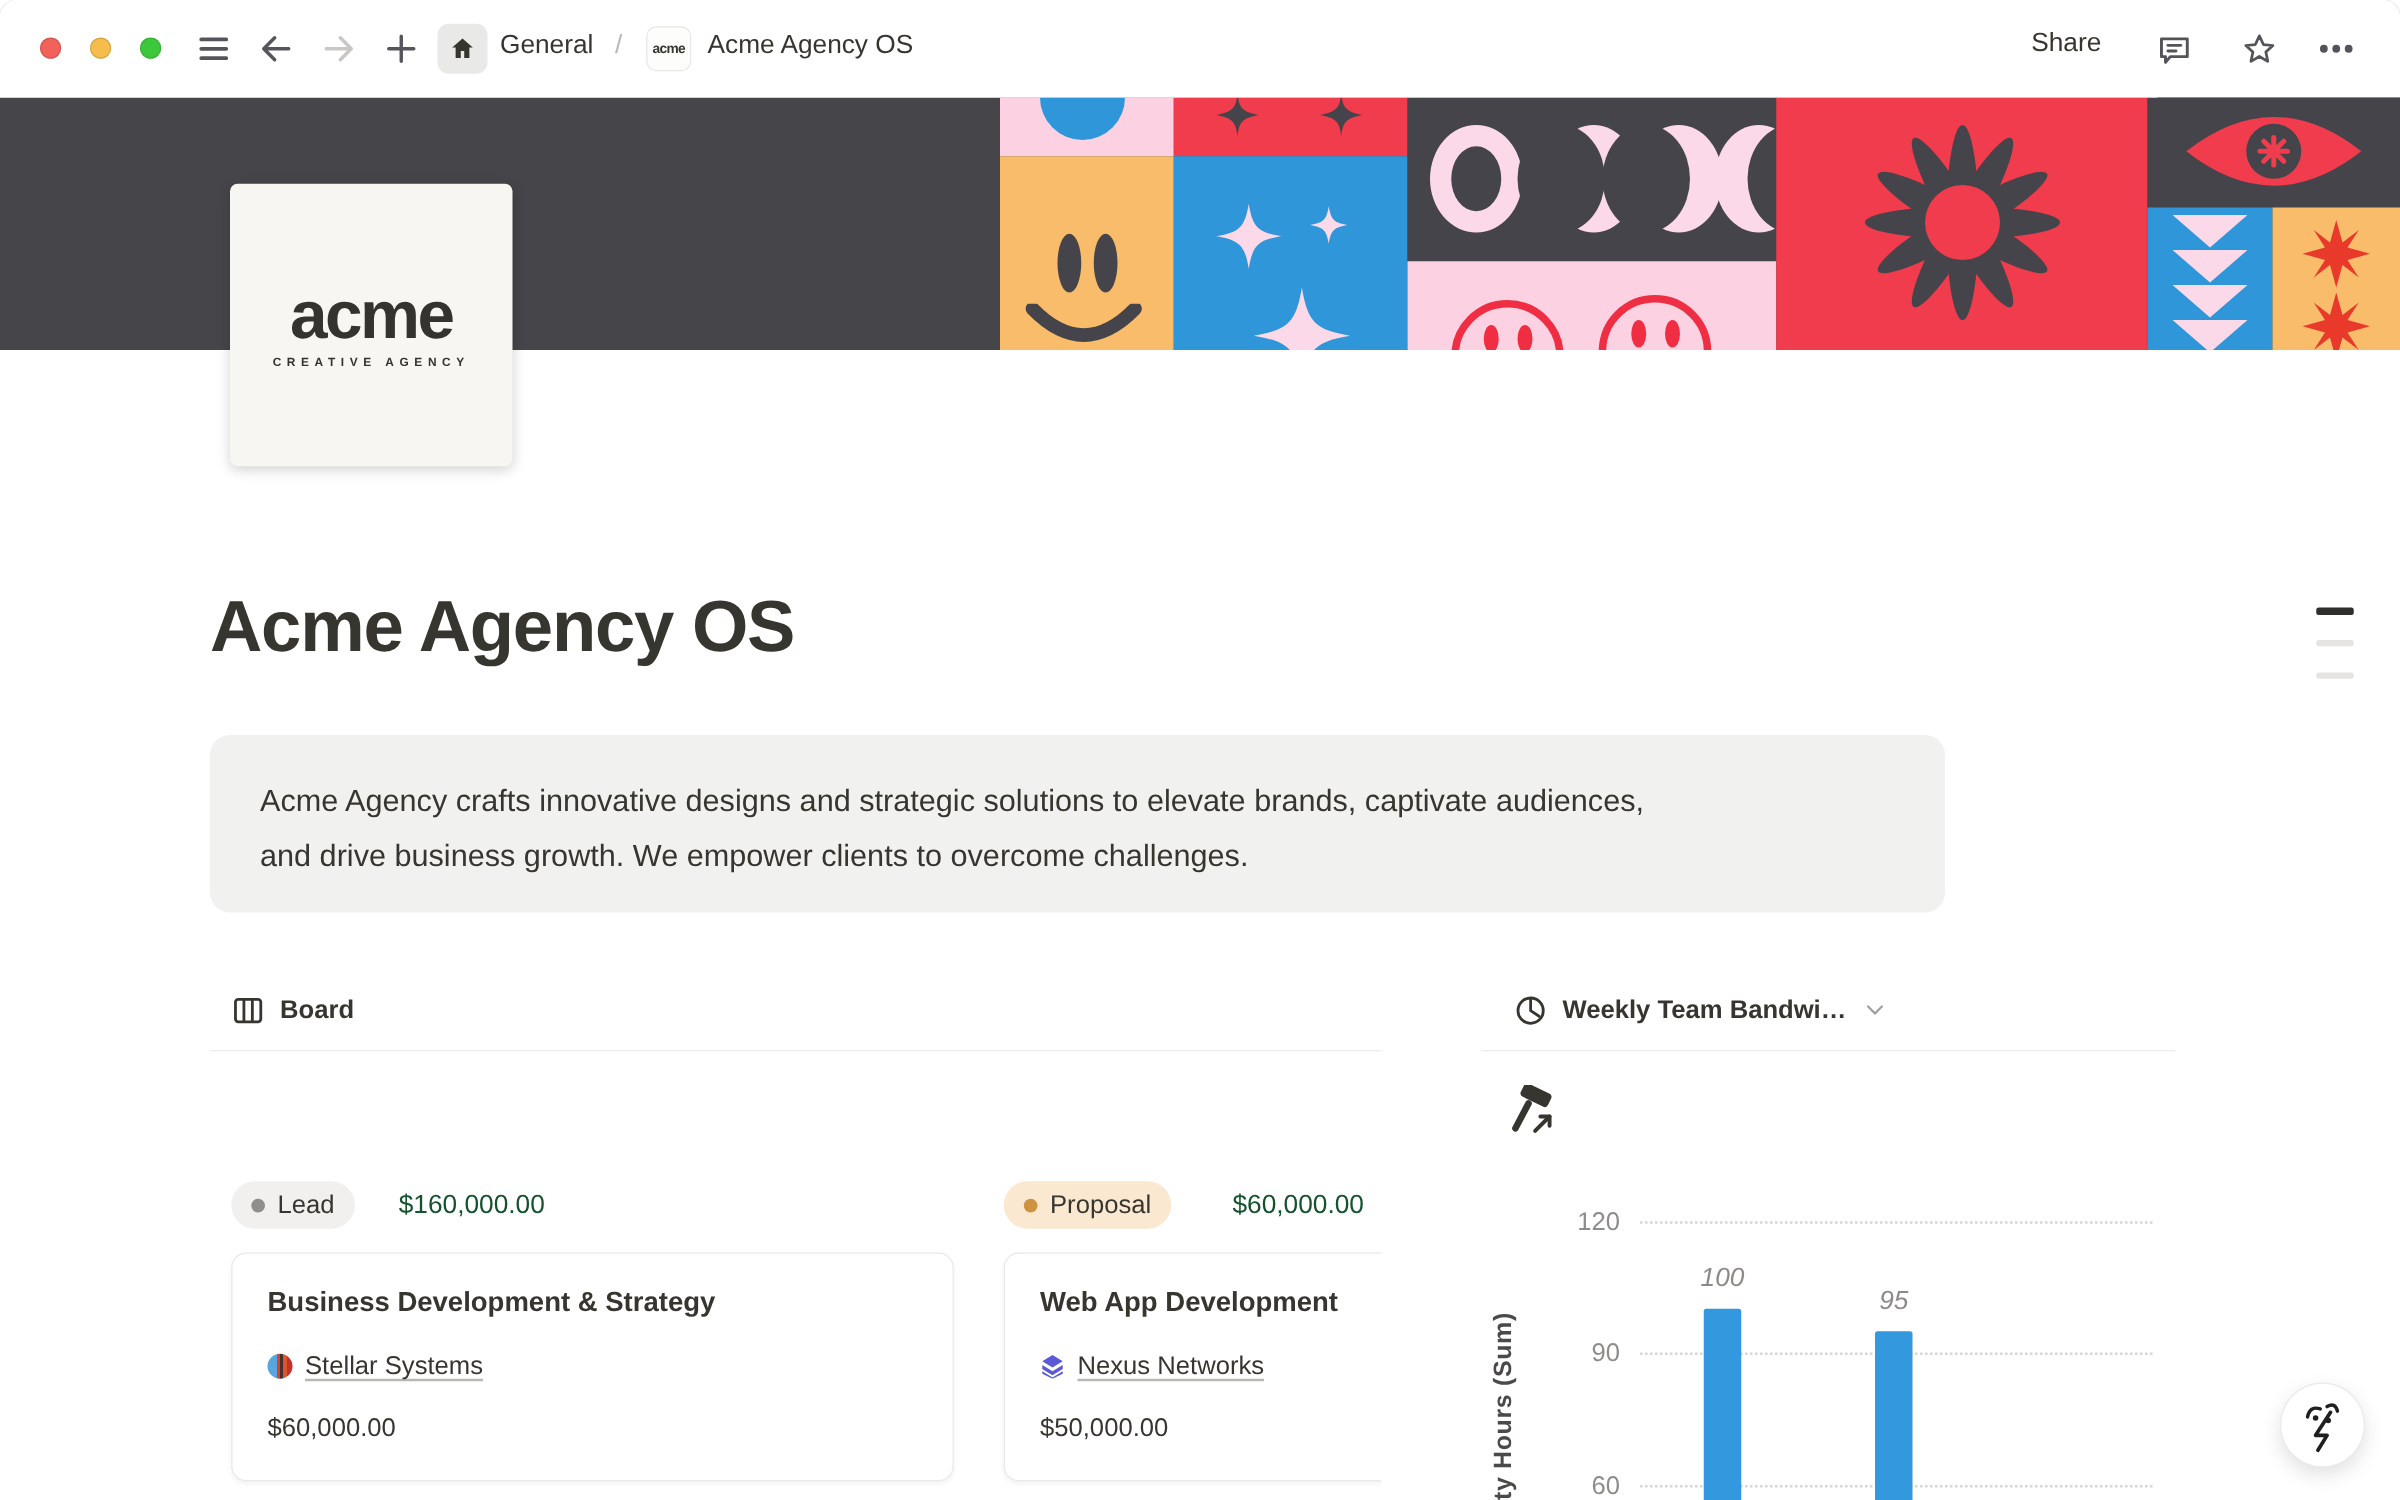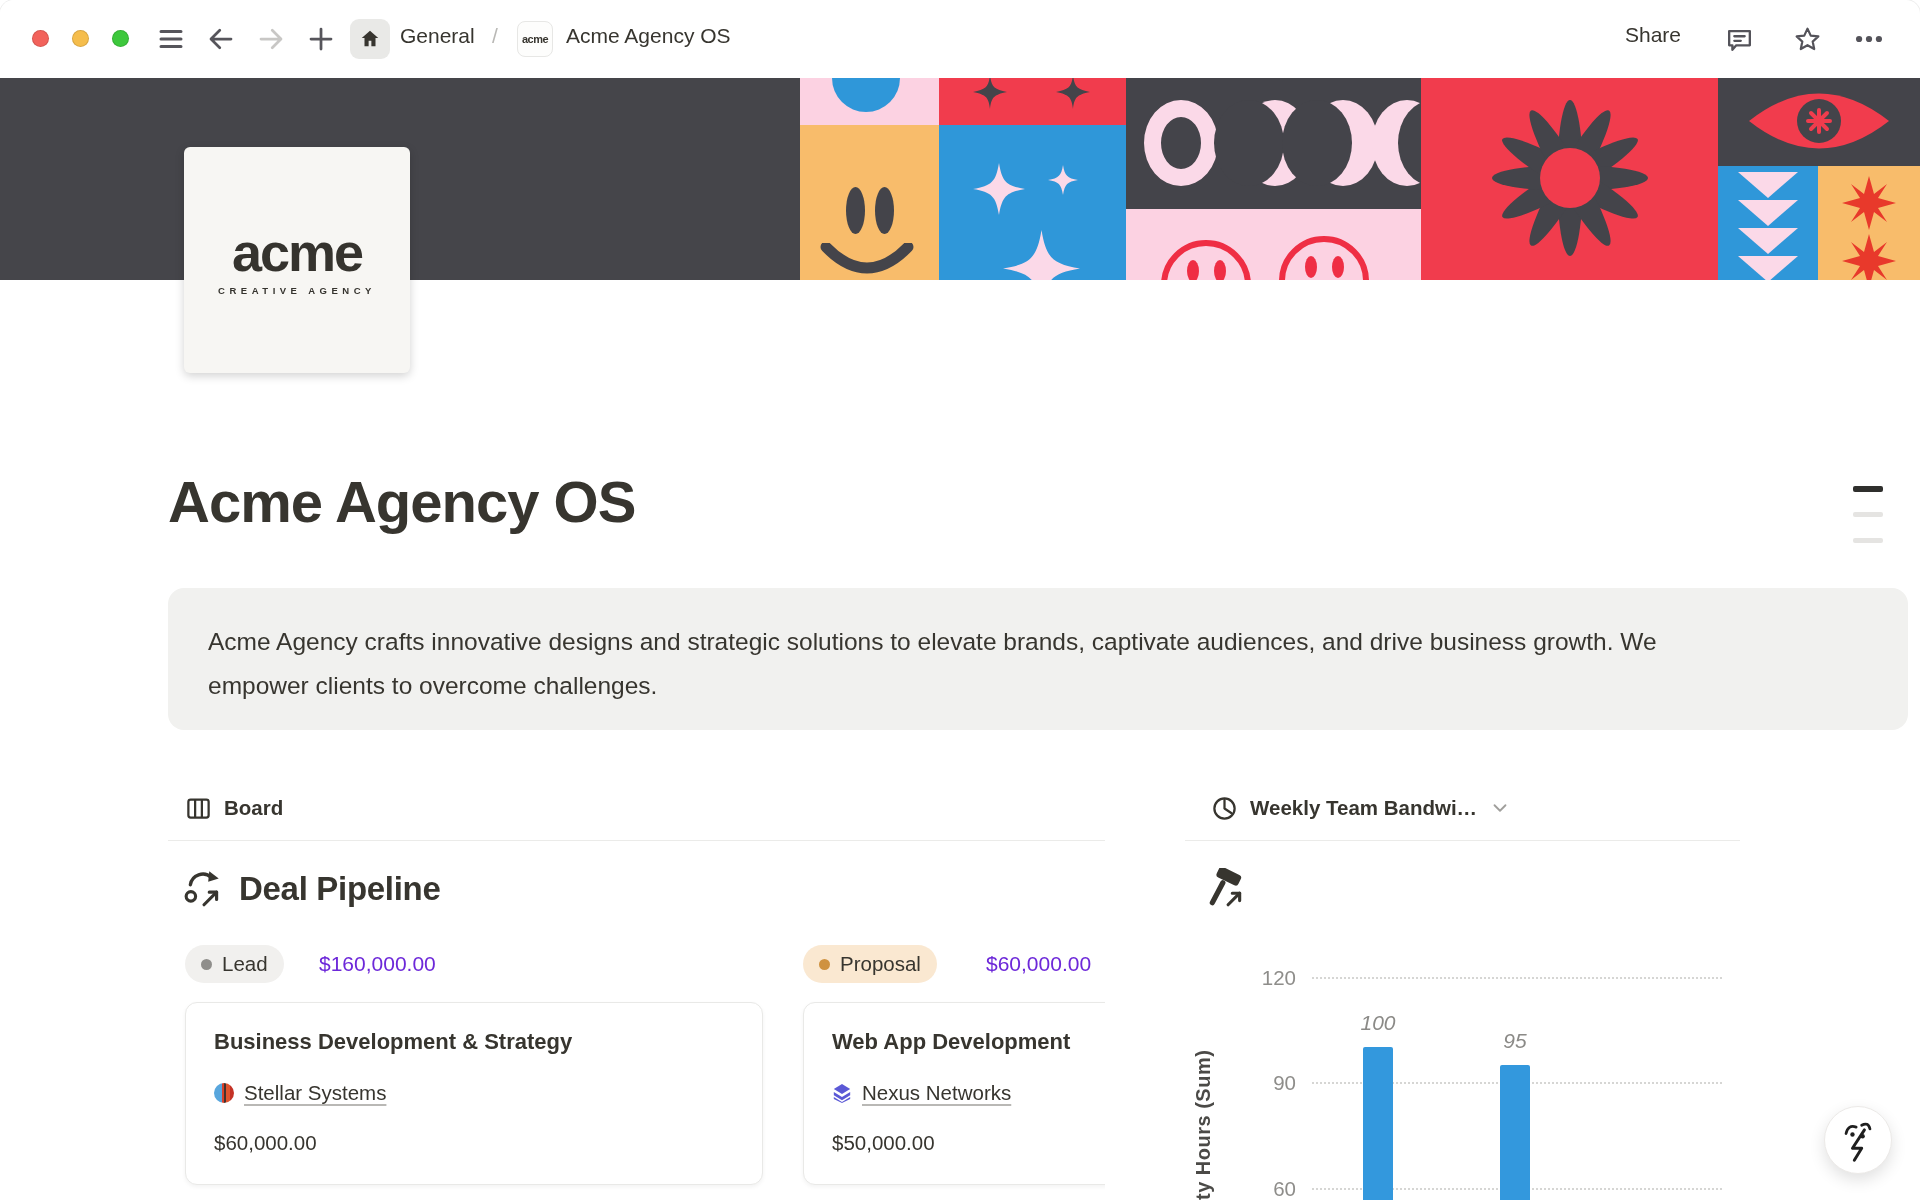--- a/index.html
+++ b/index.html
@@ -29,36 +29,36 @@
   
   .logo-card { position:absolute; left:184px; top:147px; width:226px; height:226px; background:#f7f6f3;
                border-radius:6px; box-shadow:0 3px 10px rgba(0,0,0,.18); z-index:20;
                display:flex; flex-direction:column; align-items:center; justify-content:center; }
   .logo-word { font-size:54px; font-weight:800; letter-spacing:-2px; color:#35332e; line-height:1; }
   .logo-sub  { margin-top:6px; font-size:9.5px; font-weight:600; letter-spacing:4.5px; color:#35332e; }
 
   
   .page-title { position:absolute; left:168px; top:468px; font-size:58px; font-weight:700; letter-spacing:-1px; color:#37352f; }
   .toc { position:absolute; left:1853px; width:30px; border-radius:2px; }
-  .callout { position:absolute; left:168px; top:588px; width:1740px; height:142px; background:#f1f1ef; border-radius:16px; }
+  .callout { position:absolute; left:168px; top:588px; width:1388px; height:142px; background:#f1f1ef; border-radius:16px; }
   .callout-text { padding:32px 200px 0 40px; font-size:24.5px; line-height:44px; color:#37352f; }
 
   .view-row { position:absolute; top:790px; height:36px; display:flex; align-items:center; gap:12px;
               font-size:20.5px; font-weight:600; color:#37352f; cursor:pointer; }
   .divider { position:absolute; top:840px; height:1px; background:#ebebe9; }
 
   .section-head { position:absolute; top:864px; height:50px; display:flex; align-items:center; gap:14px; }
   .section-head .txt { font-size:33px; font-weight:700; color:#37352f; letter-spacing:-0.3px; }
 
   
   .board-clip { position:absolute; left:168px; top:930px; width:937px; height:270px; overflow:hidden; }
   .pill { position:absolute; top:15px; height:38px; border-radius:20px; display:inline-flex; align-items:center;
           gap:10px; padding:0 16px; font-size:20.5px; font-weight:500; color:#37352f; cursor:pointer; }
   .pill .dot { width:11px; height:11px; border-radius:50%; }
-  .col-total { position:absolute; top:22px; font-size:21px; color:#6d28d9; white-space:nowrap; }
+  .col-total { position:absolute; top:22px; font-size:21px; color:#14532d; white-space:nowrap; }
   .card { position:absolute; top:72px; width:578px; height:183px; background:#fff; border:1px solid #e9e9e7;
           border-radius:12px; box-shadow:0 2px 4px rgba(15,15,15,.05); padding:26px 28px; cursor:pointer; }
   .card-title { font-size:22px; font-weight:600; color:#37352f; }
   .card-link { margin-top:26px; display:flex; align-items:center; gap:10px; font-size:20.5px; color:#37352f;text-align:center; }
   .card-link .lnk { text-decoration:underline; text-decoration-color:#b9b8b5; text-underline-offset:4px; cursor:pointer; }
   .card-amount { margin-top:26px; font-size:20.5px; color:#37352f; }
   .fav { width:20px; height:20px; flex:0 0 auto; }
   .fav-stellar { border-radius:50%;
     background:linear-gradient(90deg,#58a6dd 0 38%,#d8402a 38% 52%,#43322e 52% 62%,#e0532e 62% 78%,#c43226 78% 100%); }
 
@@ -269,30 +269,20 @@
       <path d="M12 12V4M12 12l6 4" stroke="#37352f" stroke-width="2" stroke-linecap="round"></path>
     </svg>
     <span>Weekly Team Bandwi…</span>
     <svg width="22" height="22" viewBox="0 0 24 24">
       <path d="M6 9l6 6 6-6" stroke="#a09f9c" stroke-width="2" fill="none" stroke-linecap="round" stroke-linejoin="round"></path>
     </svg>
   </div>
   <div class="divider" style="left:168px;width:937px"></div>
   <div class="divider" style="left:1185px;width:555px"></div>
 
-  <div class="section-head" style="left:183px">
-    <svg width="42" height="42" viewBox="0 0 40 40">
-      <path d="M7 16 A 12 12 0 0 1 27 9" stroke="#37352f" stroke-width="3.2" fill="none" stroke-linecap="round"></path>
-      <path d="M25 3 L34 10 L24 13 Z" fill="#37352f"></path>
-      <circle cx="7.5" cy="27" r="4.5" stroke="#37352f" stroke-width="3" fill="none"></circle>
-      <path d="M20 35 L32 23" stroke="#37352f" stroke-width="3" stroke-linecap="round"></path>
-      <path d="M25 23 h7 v7" stroke="#37352f" stroke-width="3" fill="none" stroke-linecap="round" stroke-linejoin="round"></path>
-    </svg>
-    <span class="txt">Deal Pipeline</span>
-  </div>
   <div class="section-head" style="left:1205px">
     <svg width="42" height="42" viewBox="0 0 40 40">
       <rect x="11" y="2" width="23" height="11" rx="3" transform="rotate(26 22 8)" fill="#37352f"></rect>
       <path d="M17 14 L7 33" stroke="#37352f" stroke-width="5" stroke-linecap="round"></path>
       <path d="M22 35 L33 24" stroke="#37352f" stroke-width="3" stroke-linecap="round"></path>
       <path d="M26 24 h7 v7" stroke="#37352f" stroke-width="3" fill="none" stroke-linecap="round" stroke-linejoin="round"></path>
     </svg>
   </div>
 
   <div class="board-clip">

